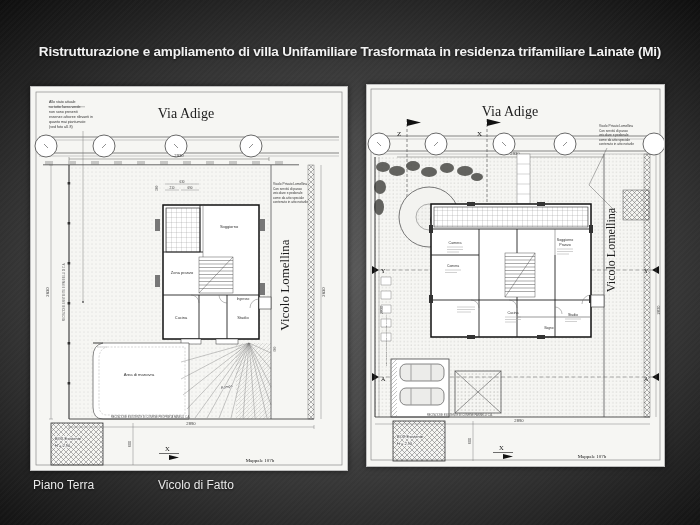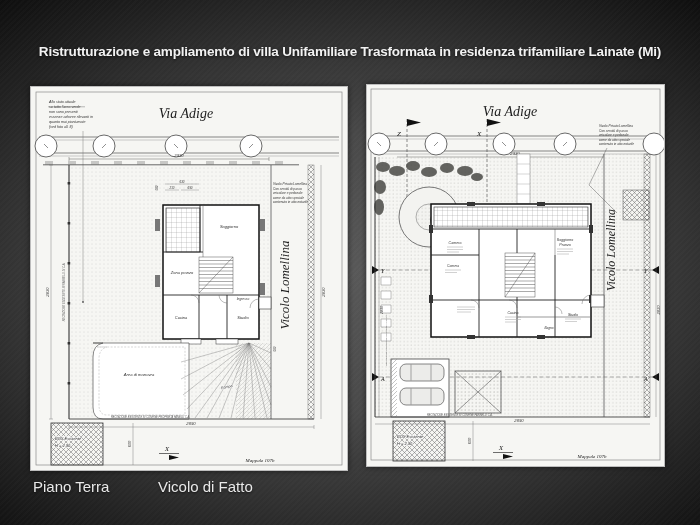--- a/index.html
+++ b/index.html
@@ -12,27 +12,26 @@
     font-family:"Liberation Sans", sans-serif;
   }
   .slide-title{
     position:absolute;left:0;top:44px;width:700px;text-align:center;
     color:#f2f2f2;font-size:13.5px;font-weight:bold;letter-spacing:-0.2px;
     text-shadow:0 1px 3px rgba(0,0,0,0.7);
   }
   .panel{
     position:absolute;background:#f6f6f3;border:1px solid #bdbdbd;
     box-shadow:0 0 6px rgba(0,0,0,0.55);
-    font-style:italic;
   }
   .panel-left{left:30px;top:86px;width:316px;height:383px;}
   .panel-right{left:366px;top:84px;width:297px;height:381px;}
   .panel svg{display:block;width:100%;height:100%;}
   .caption{
-    position:absolute;top:478px;color:#e9e9e9;font-size:15px;
+    position:absolute;top:478px;color:#e9e9e9;font-size:12px;
     text-shadow:0 1px 2px rgba(0,0,0,0.6);
   }
   .cap-left{left:33px;} .cap-center{left:158px;} .cap-right{left:430px;}
   text{font-family:"Liberation Sans", sans-serif;}
   .serif{font-family:"Liberation Serif", serif;}
   .tiny{fill:#444;}
   .halo{paint-order:stroke;stroke:#ffffff;stroke-width:0.9px;}
 </style>
 </head>
 <body>

